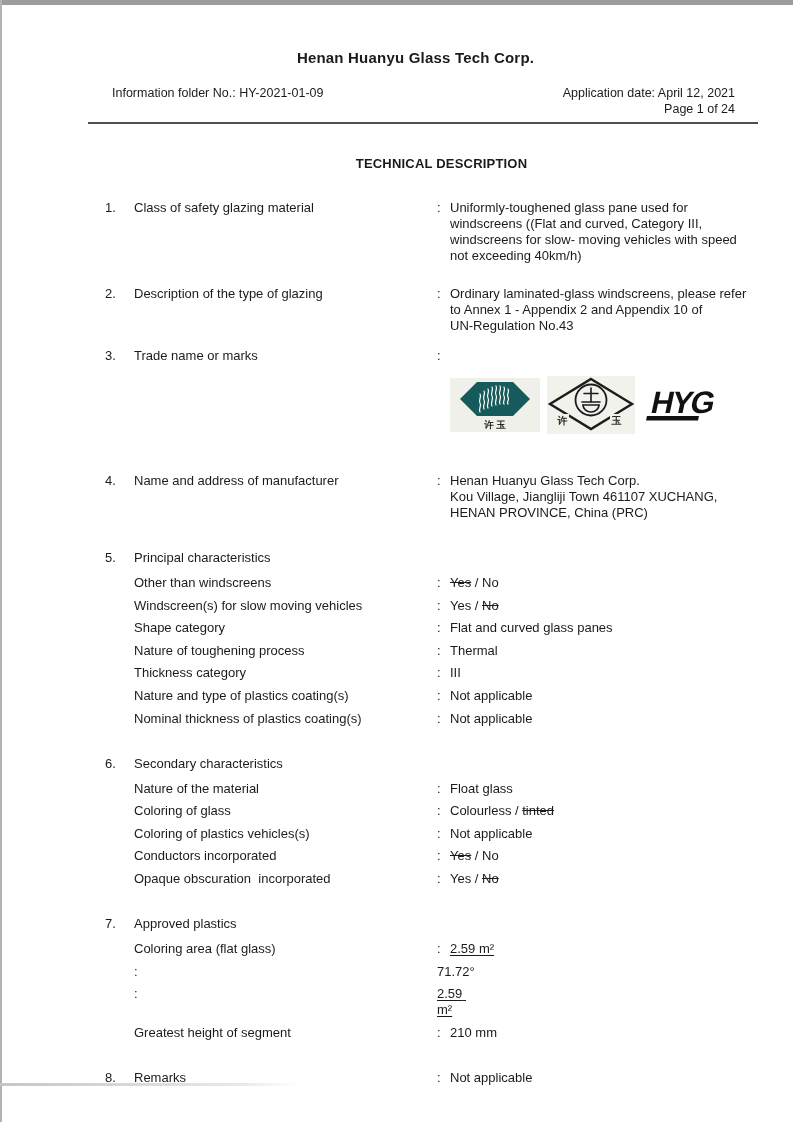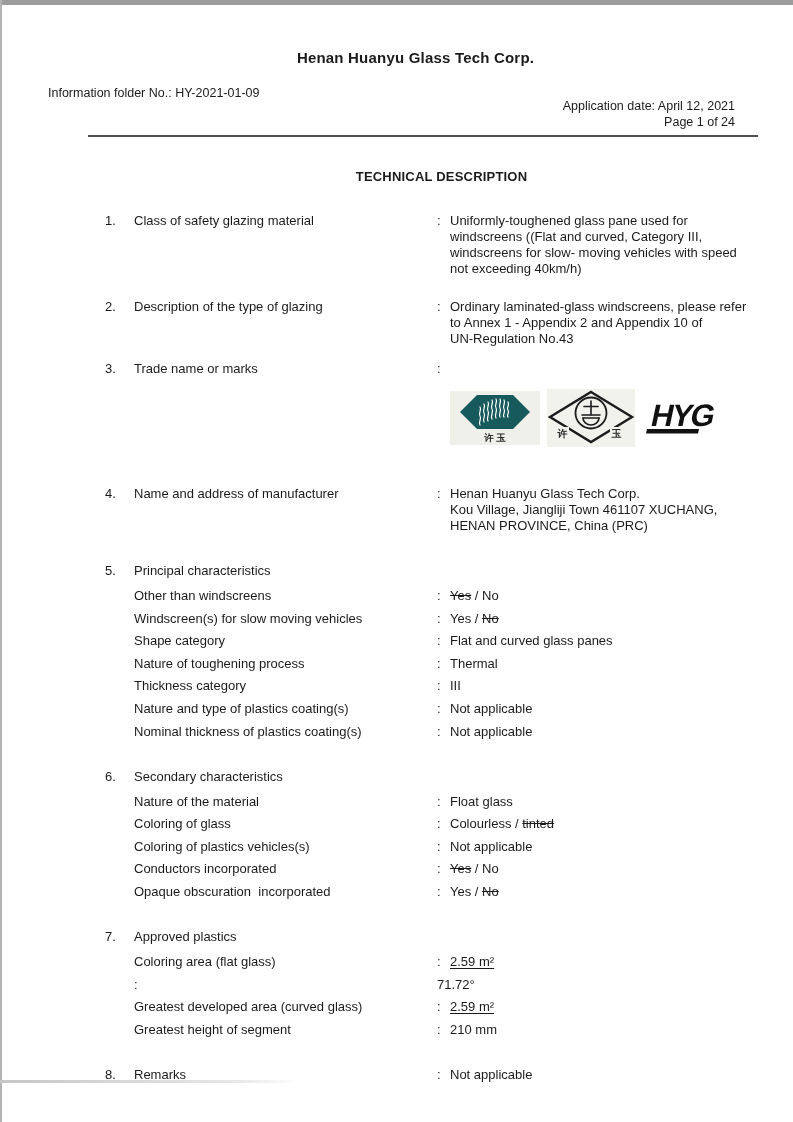--- a/index.html
+++ b/index.html
@@ -24,26 +24,26 @@
     text-align:center;
     padding-left:38px;
     font-size:15px;
     font-weight:bold;
     letter-spacing:0.2px;
   }
   .header-row{
     display:flex;
     justify-content:space-between;
     align-items:flex-start;
-    padding:0 58px 0 48px;
+    padding:0 58px 0 112px;
     margin-top:19px;
     font-size:12.5px;
     line-height:16px;
   }
-  .header-right{text-align:right;margin-top:13px;}
+  .header-right{text-align:right;}
   .header-rule{
     margin:5px 35px 0 88px;
     height:0;
     border-top:2px solid #4f4f4f;
   }
   .section-title{
     margin-top:32px;
     text-align:center;
     padding-left:70px;
     font-size:13px;
@@ -283,21 +283,20 @@
             <span class="colon">:</span>
             <div class="value"><span class="seg-underline">2.59 m²</span></div>
           </div>
           <div class="row">
             <span class="num"></span>
             <span class="colon">:</span>
             <div class="value"><span>71.72°</span></div>
           </div>
           <div class="row">
             <span class="num"></span>
-            <span class="label">Greatest developed area (curved glass)</span>
             <span class="colon">:</span>
             <div class="value"><span class="seg-underline">2.59 m²</span></div>
           </div>
           <div class="row">
             <span class="num"></span>
             <span class="label">Greatest height of segment</span>
             <span class="colon">:</span>
             <div class="value"><span>210 mm</span></div>
           </div>
         </div>

